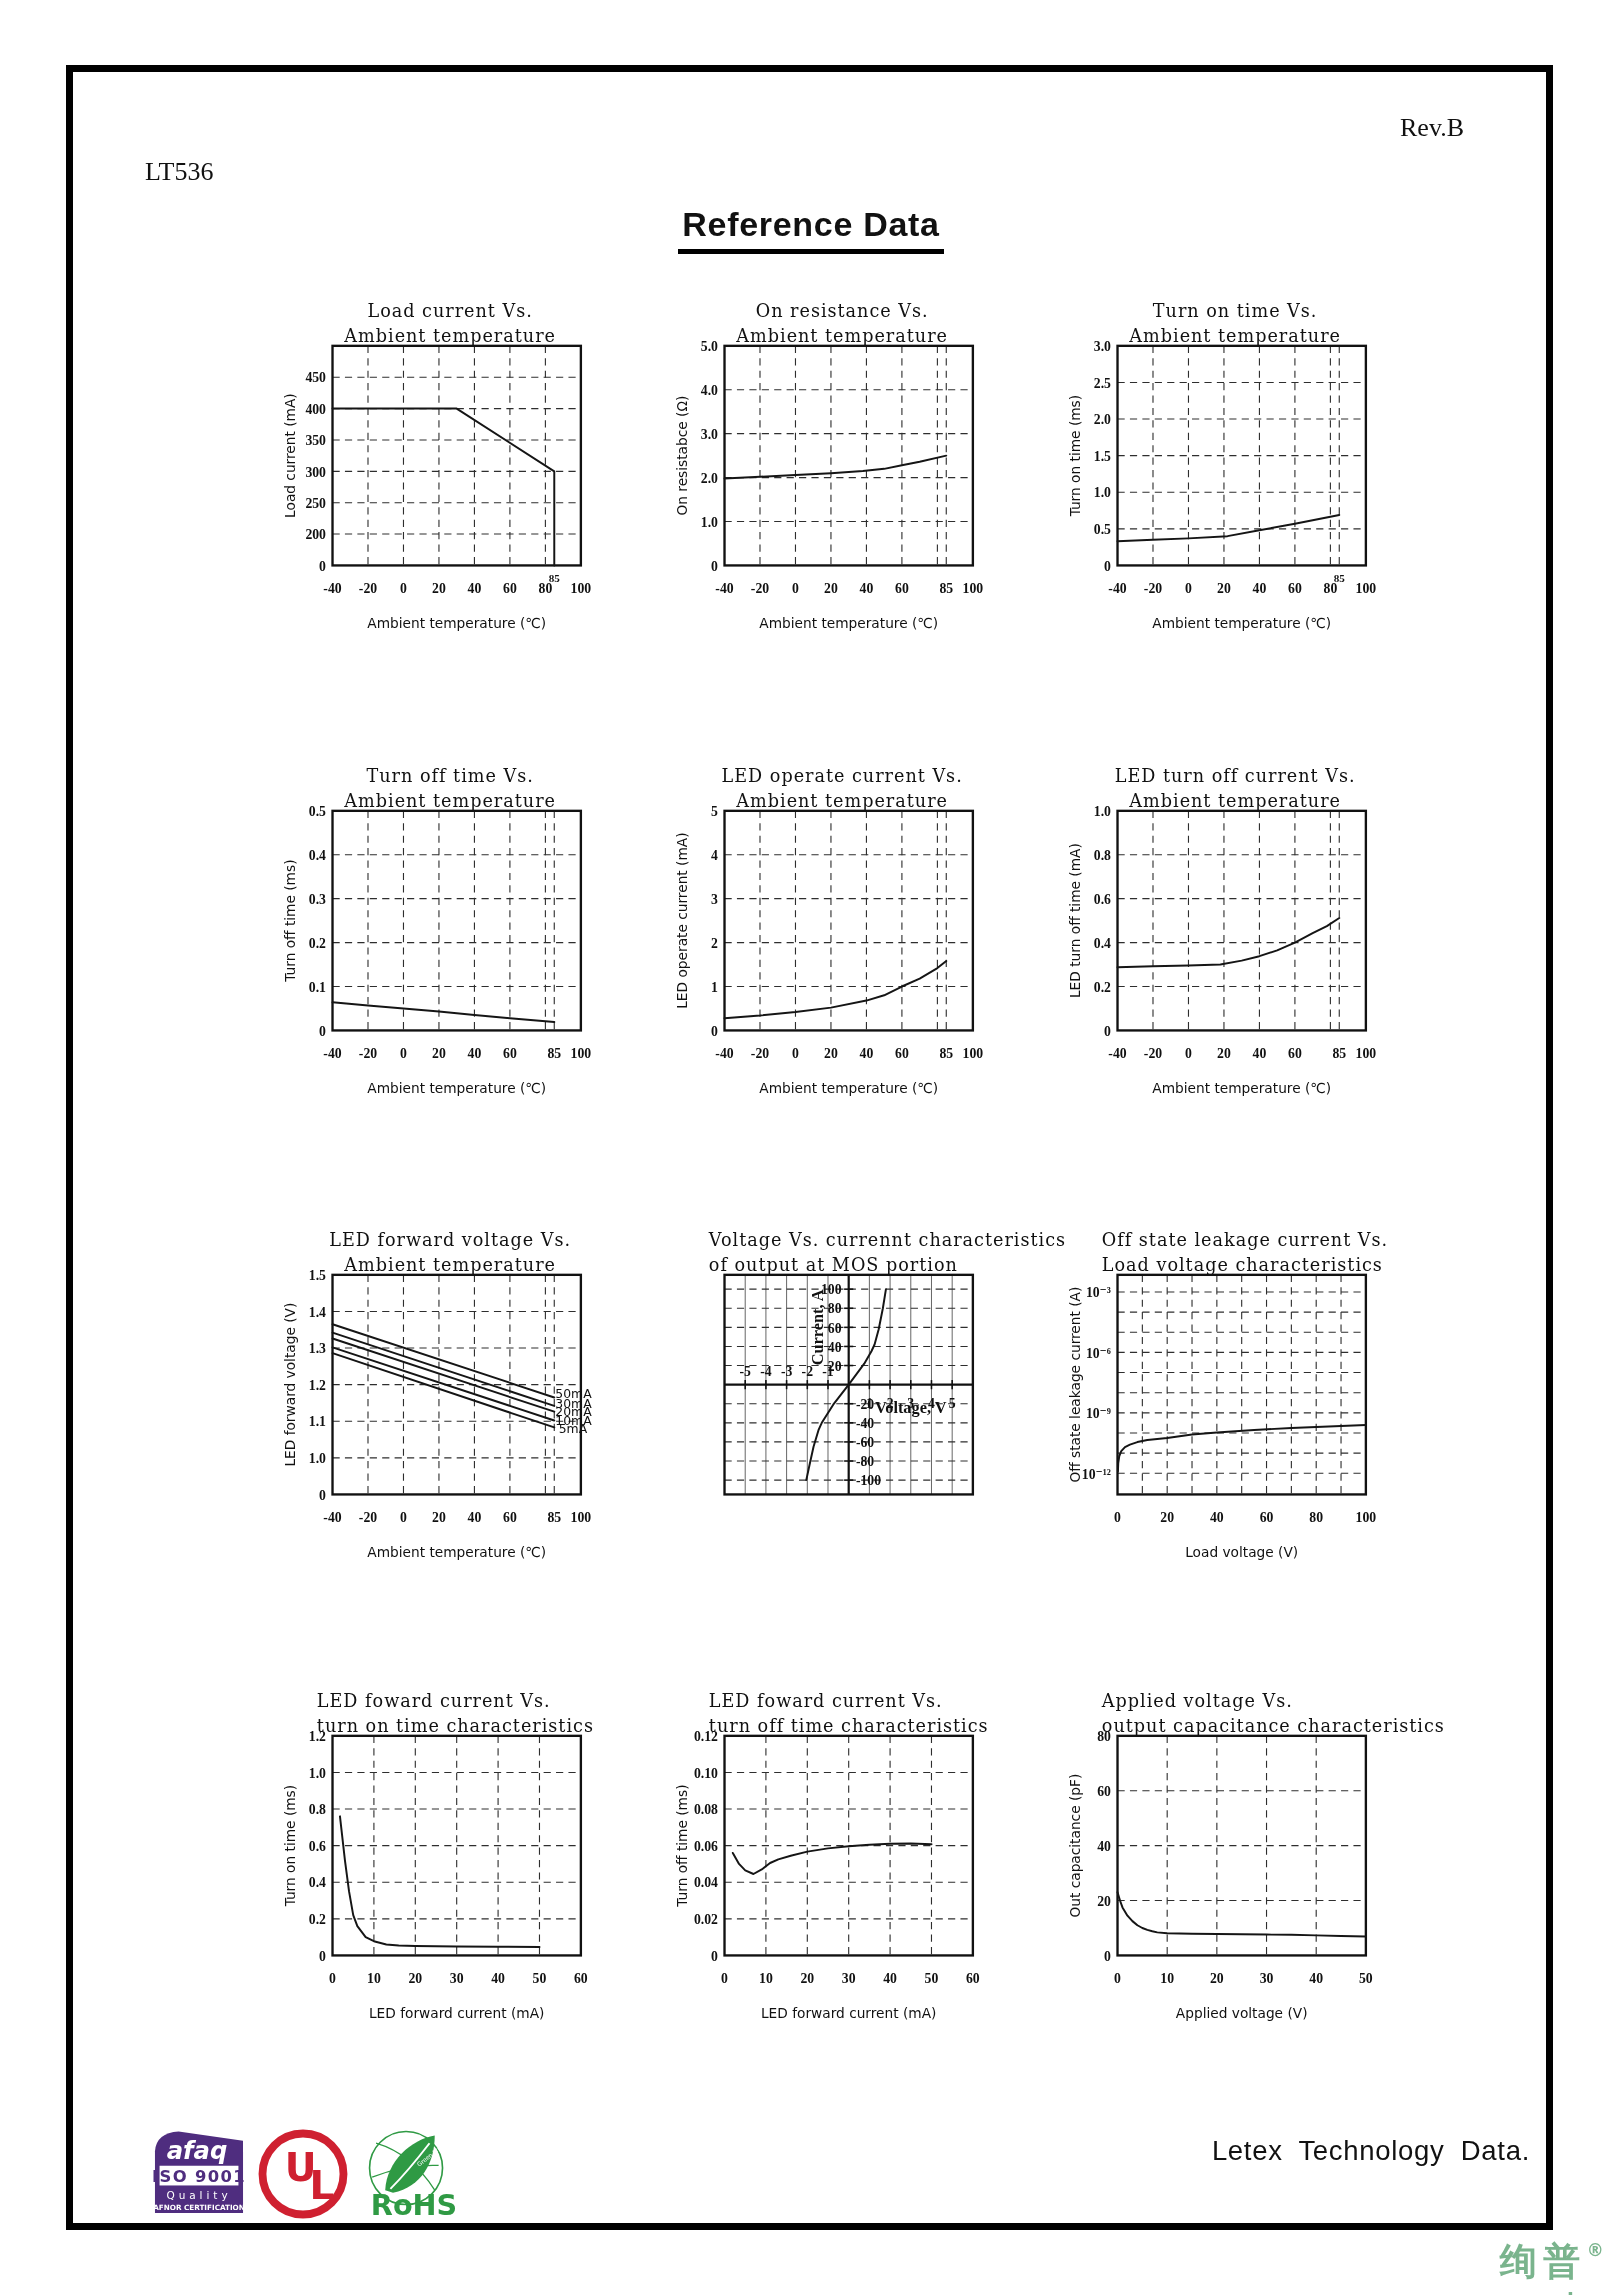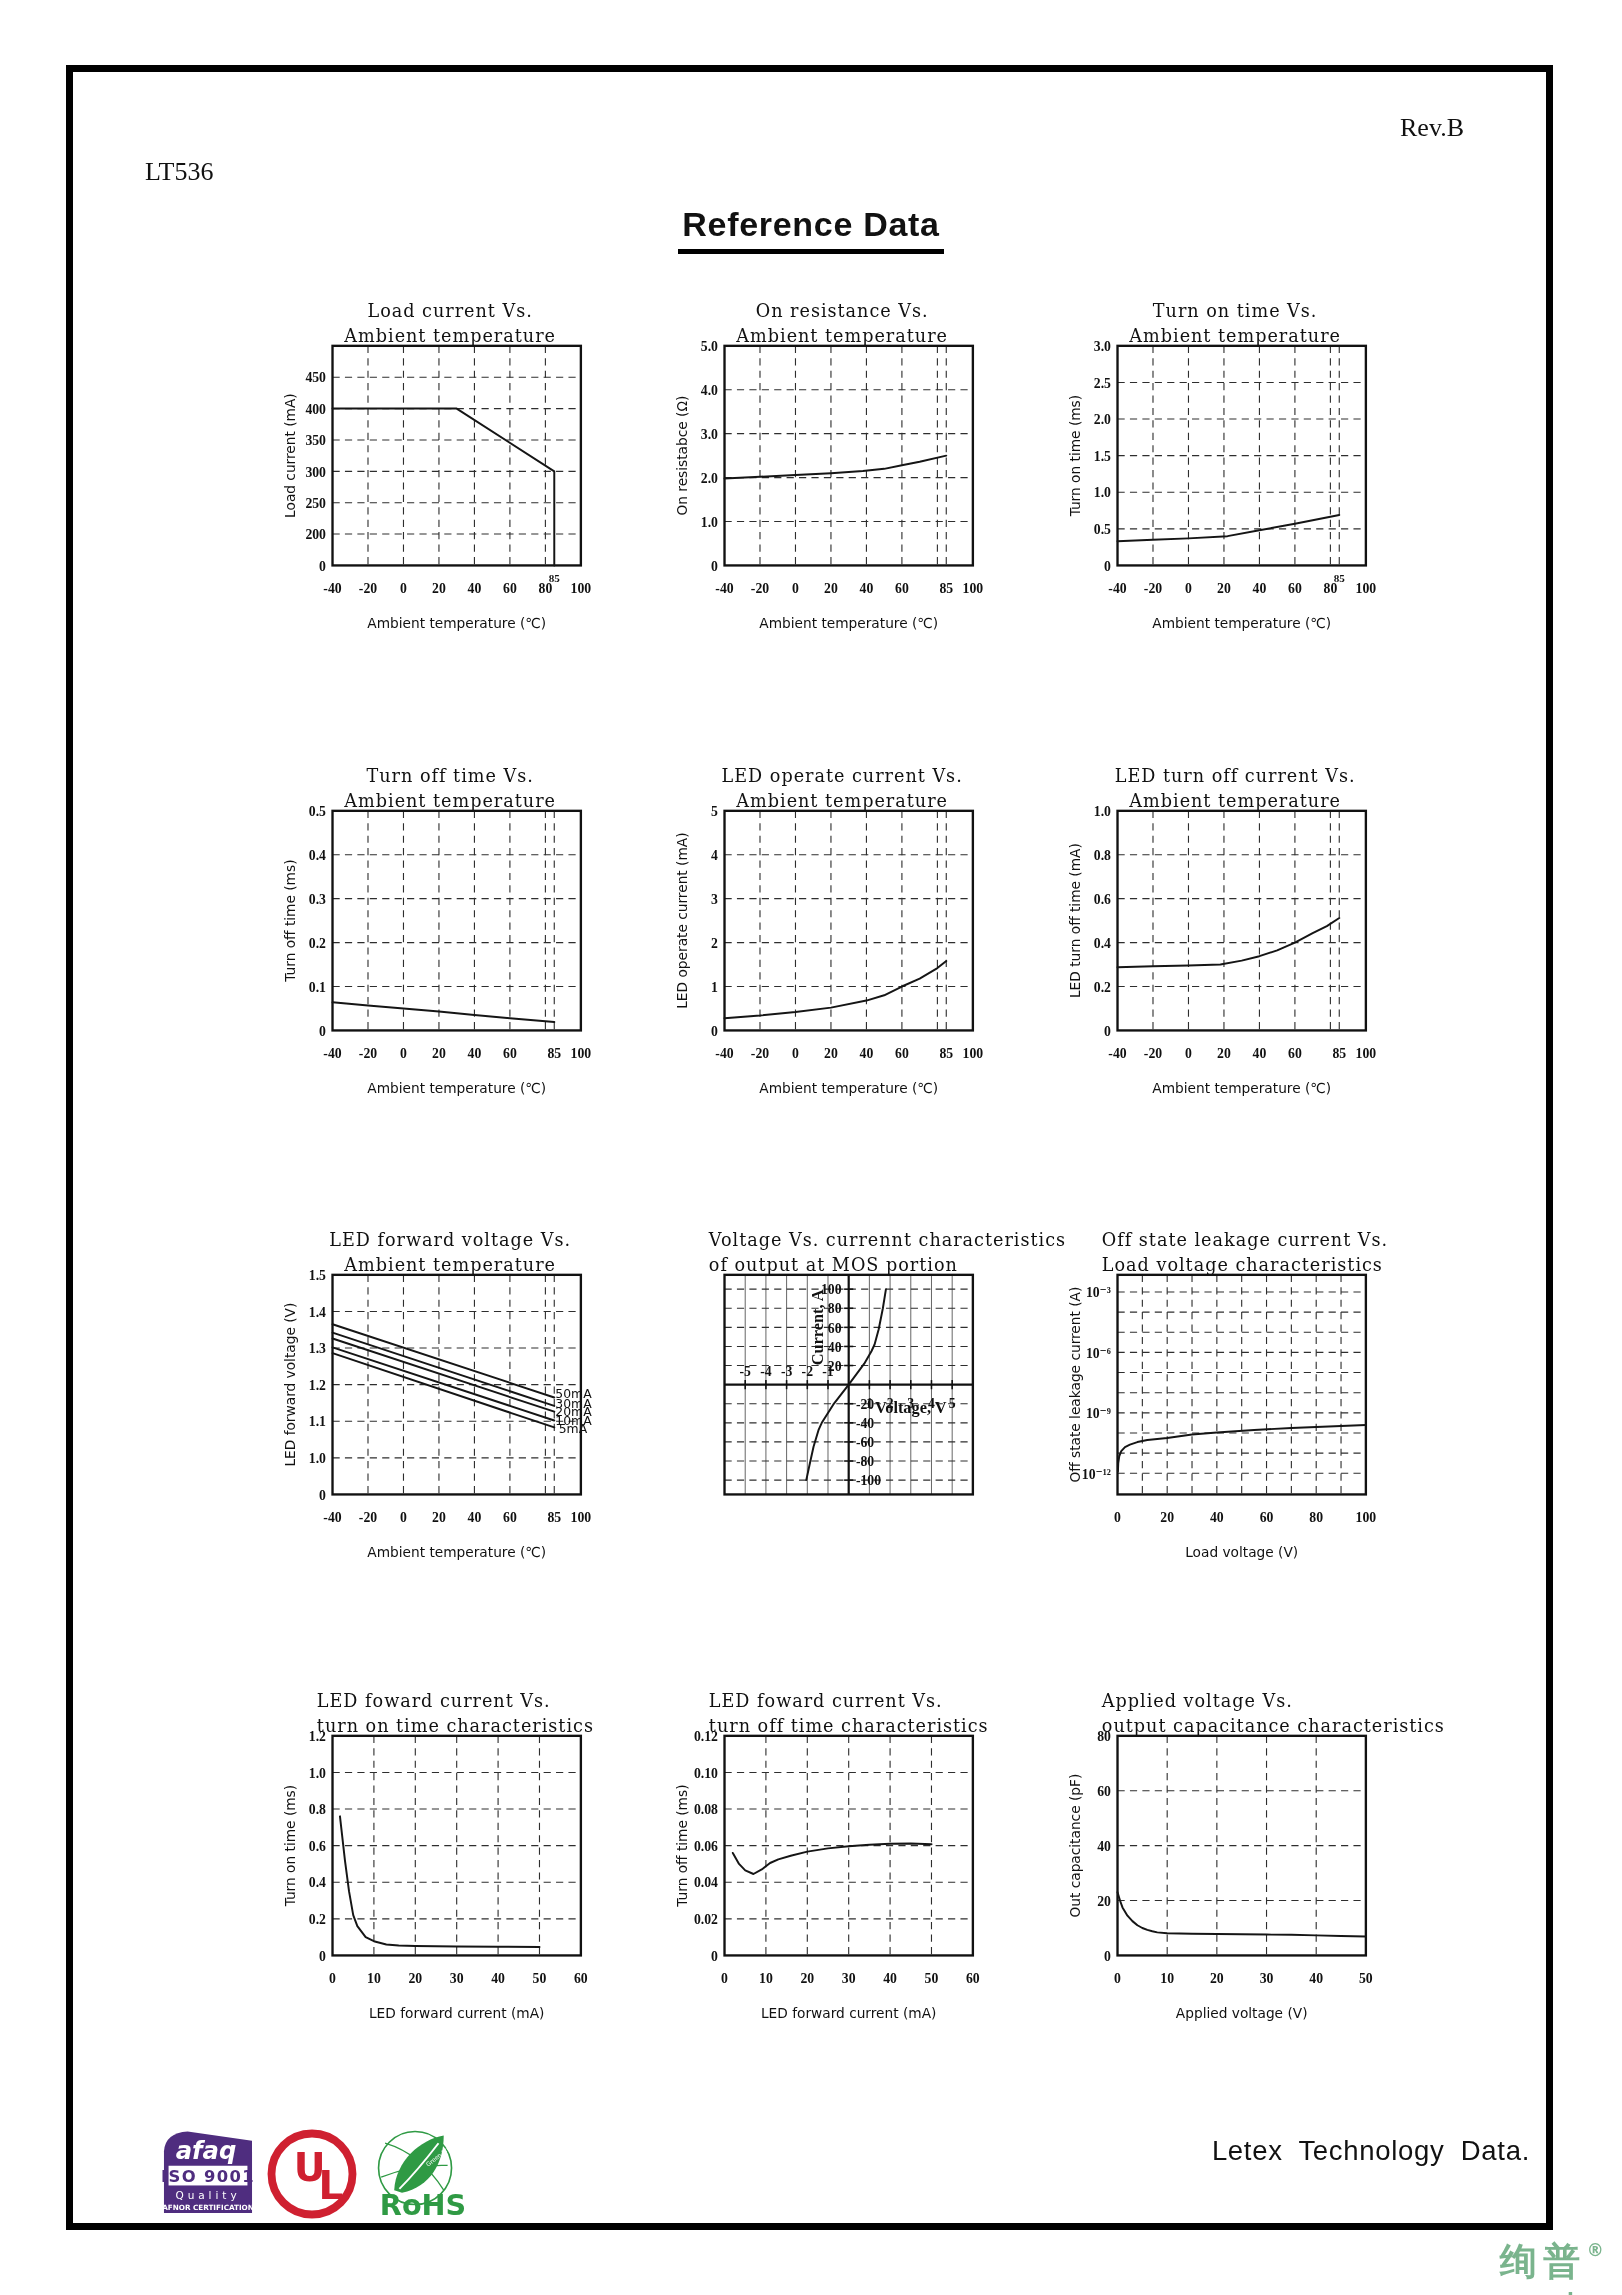--- a/index.html
+++ b/index.html
@@ -21,21 +21,21 @@
   .tick{font:600 21px "Liberation Serif","DejaVu Serif",serif;fill:#111;}
   .tick.small{font:600 17px "Liberation Serif","DejaVu Serif",serif;}
   .axis{font:400 21px "DejaVu Sans","Liberation Sans",sans-serif;fill:#111;}
   .ctitle{font:400 27px "DejaVu Serif","Liberation Serif",serif;fill:#111;letter-spacing:1.5px;}
   .inax{font:700 25px "Liberation Serif","DejaVu Serif",serif;fill:#111;}
   .series-label{font:400 19px "DejaVu Sans","Liberation Sans",sans-serif;fill:#111;}
   .ax{stroke:#111;stroke-width:2.4;}
   .axline{stroke:#111;stroke-width:3.4;}
   .company{position:absolute;right:92px;top:2135px;font:400 27.5px "Liberation Sans","DejaVu Sans",sans-serif;
            word-spacing:7.9px;letter-spacing:0.7px;}
-  .logos{position:absolute;left:160px;top:2125px;width:308px;height:105px;}
+  .logos{position:absolute;left:151px;top:2125px;width:308px;height:105px;}
   .logos svg{position:absolute;top:0;}
   .wm{position:absolute;right:18.3px;top:2237px;text-align:right;line-height:1;}
   .wm .cjk{font:700 37px "DejaVu Sans","Liberation Sans",sans-serif;letter-spacing:6.5px;text-align:right;}
   .wm .reg{font:700 17px "DejaVu Sans",sans-serif;vertical-align:18.3px;}
   .wm .dom{font:700 19.6px "DejaVu Sans","Liberation Sans",sans-serif;margin-top:1.3px;}
 </style>
 </head>
 <body>
 
 <div class="page">

